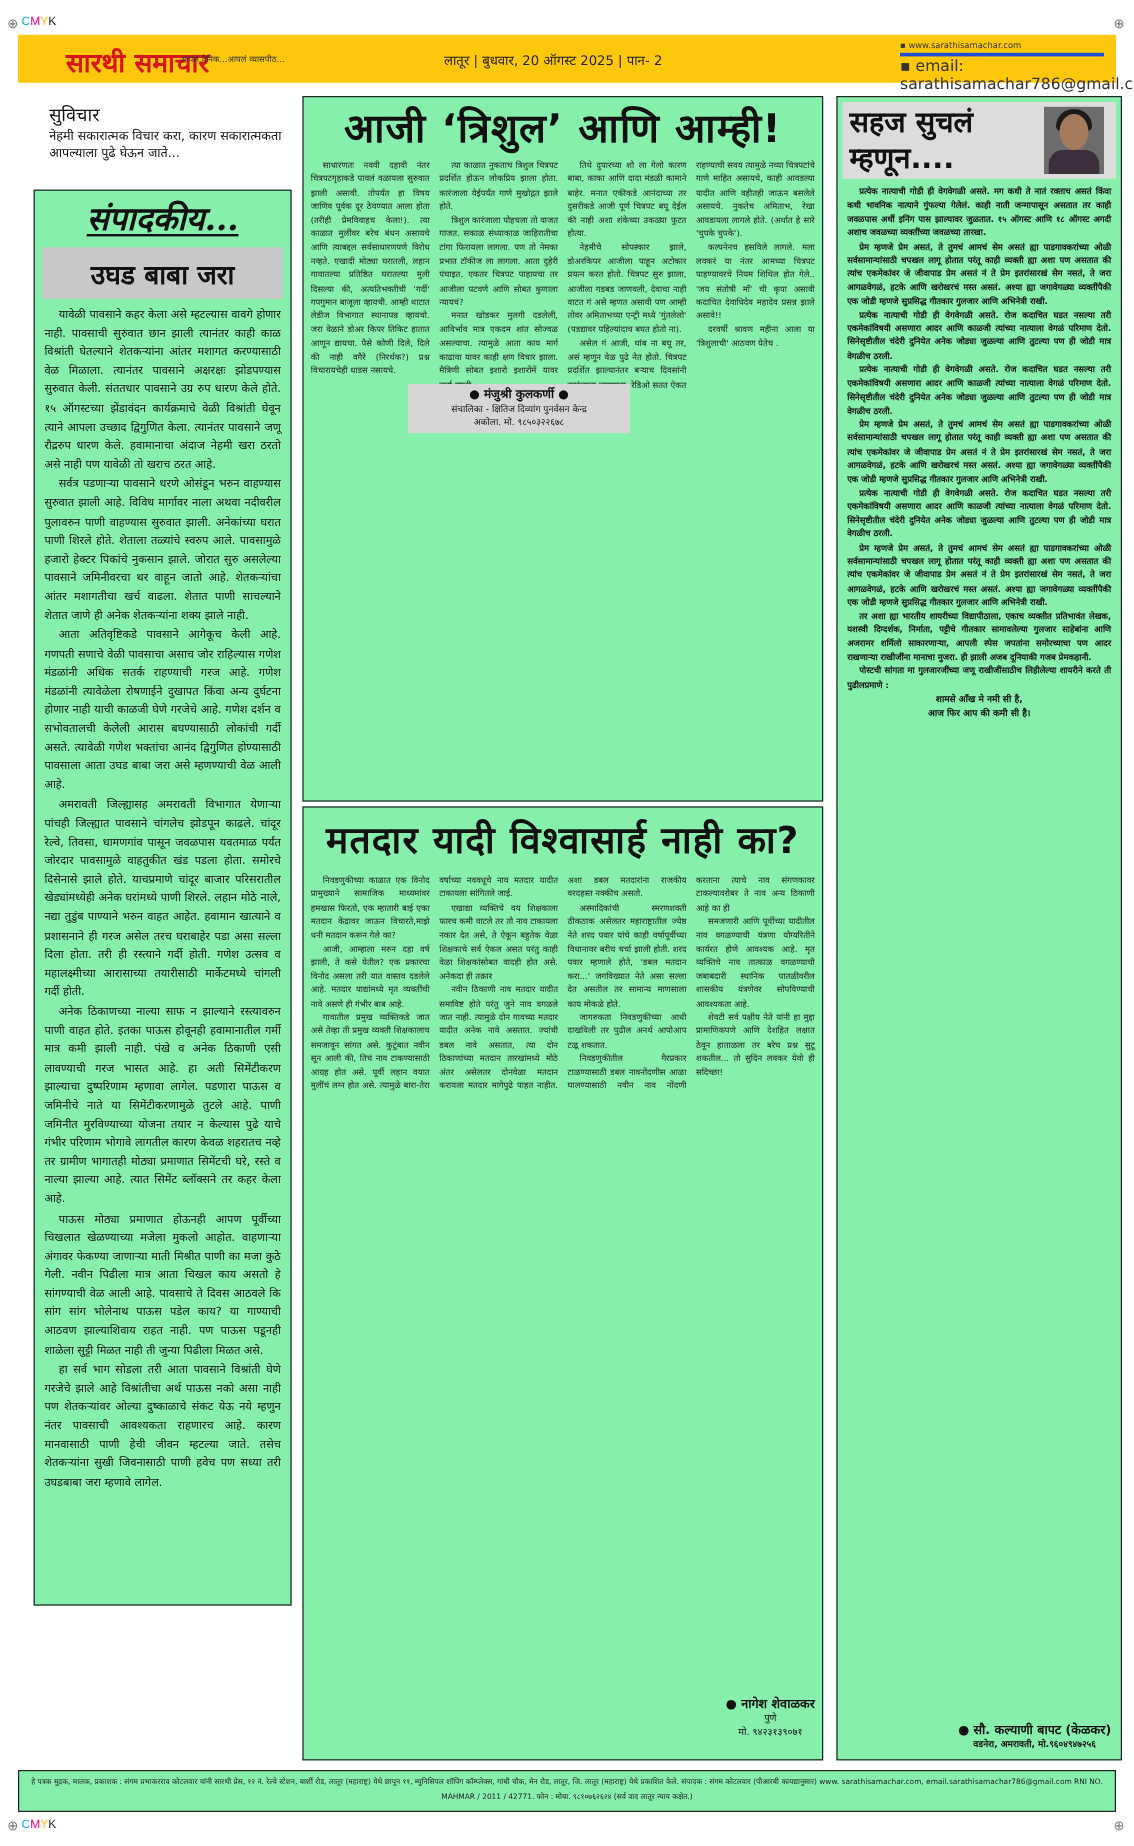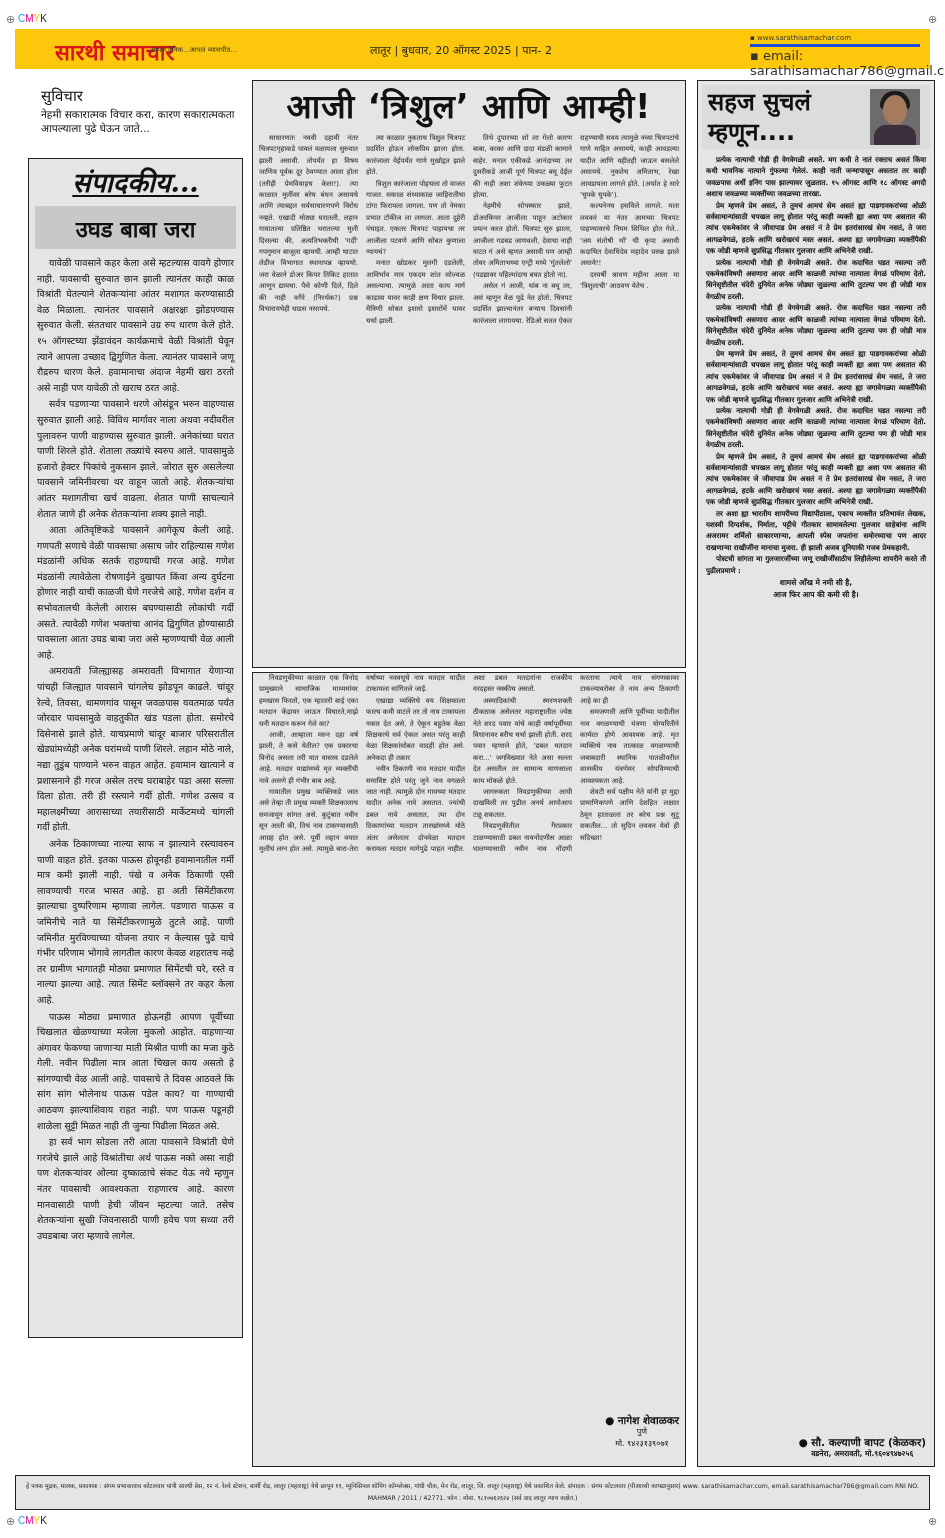--- a/index.html
+++ b/index.html
@@ -6,21 +6,21 @@
   body { width: 945px; height: 1538px; background: #fff; font-family: "DejaVu Sans", sans-serif; color: #111; position: relative; overflow: hidden; }
   .reg { position: absolute; font-size: 11px; color: #777; }
   .cmyk { position: absolute; font-size: 10px; font-family: "Liberation Sans", sans-serif; }
   .cmyk .c { color: #00aeef; } .cmyk .m { color: #ec008c; } .cmyk .y { color: #f2c500; } .cmyk .k { color: #222; }
   .mh { position: absolute; left: 15px; top: 29px; width: 491px; height: 40px; background: #fdc80c; }
   .mh .logo { position:absolute; left:6px; top:7px; font-size:22px; font-weight:bold; color:#d9151b; font-family:"DejaVu Sans", sans-serif; letter-spacing:0px;margin-left:34px; }
   .mh .tag { position:absolute; left:107px; top:16px; font-size:7px; color:#333; }
   .mh .date { position:absolute; left:205px; top:13px; font-size:11px; color:#222; }
   .mh .web { position:absolute; left:414px; top:5px; font-size:5.5px; color:#333; width:76px; border-bottom:3px solid #1d4ed8; padding-bottom:2px;}
   .mh .mail { position:absolute; left:414px; top:19px; font-size:5.5px; color:#333; }
-  .box { position: absolute; border: 1.5px solid #222; background: #e5e5e5; overflow: hidden; }
+  .box { position: absolute; border: 1.5px solid #222; background: #86efac; overflow: hidden; }
   .col-text { font-size: 7px; line-height: 11.4px; text-align: justify; color: #222; }
   .suvichar { position:absolute; left:41px; top:85px; width:215px; text-align:left; }
   .suvichar h3 { font-size:15px; font-weight:normal; margin-bottom:2px; }
   .suvichar p { font-size:10.5px; line-height:14px; }
   .editorial { left: 28px; top: 158px; width: 215px; height: 1180px; }
   .ed-head { text-align:center; font-size:27px; font-style:italic; font-weight:bold; font-family:"DejaVu Serif", serif; padding-top:4px; text-decoration: underline; text-underline-offset: 3px; }
   .ed-sub { margin: 6px 6px 4px; background:#c8c8c8; height:43px; display:flex; align-items:center; justify-content:center; font-size:22px; font-weight:bold; color:#111; }
   .ed-body { padding: 2px 8px; font-size: 9.3px; line-height: 15.6px; text-align: justify; color:#111; }
   .ed-body p { text-indent: 12px; margin-bottom:1px; }
   .trishul { left: 252px; top: 80px; width: 434px; height: 588px; }
@@ -90,23 +90,29 @@
     <p>मनात खोडकर मुलगी दडलेली, आविर्भाव मात्र एकदम शांत सोज्वळ असल्याचा. त्यामुळे आता काय मार्ग काढावा यावर काही क्षण विचार झाला. मैत्रिणी सोबत इशारो इशारोंमें यावर चर्चा झाली.</p>
     <p>तिथे दुपारच्या शो ला गेलो कारण बाबा, काका आणि दादा मंडळी कामाने बाहेर. मनात एकीकडे आनंदाच्या तर दुसरीकडे आजी पूर्ण चित्रपट बघू देईल की नाही अशा शंकेच्या उकळ्या फुटत होत्या.</p>
     <p>नेहमीचे सोपस्कार झाले, डोअरकिपर आजीला पाहून अटोकार प्रयत्न करत होतो. चित्रपट सुरु झाला, आजीला गडबड जाणवली, देवाचा नाही वाटत गं असे म्हणत असावी पण आम्ही तोवर अमिताभच्या एन्ट्री मध्ये 'गुंतलेलो' (पडद्यावर पहिल्यांदाच बघत होतो ना).</p>
     <p>असेल गं आजी, थांब ना बघू तर, असं म्हणून वेळ पुढे नेत होतो. चित्रपट प्रदर्शित झाल्यानंतर बऱ्याच दिवसांनी कारंजाला लागायचा. रेडिओ सतत ऐकत राहण्याची सवय त्यामुळे नव्या चित्रपटांचे गाणे माहित असायचे, काही आवडल्या यादीत आणि वहीतही जाऊन बसलेले असायचे. नुकतेच अमिताभ, रेखा आवडायला लागले होते. (अर्थात हे सारे 'चुपके चुपके').</p>
     <p>कल्पनेनच हसविले लागले. मला लवकरं या नंतर आमच्या चित्रपट पाहण्यावरचे नियम शिथिल होत गेले.. 'जय संतोषी माँ' ची कृपा असावी कदाचित देवाधिदेव महादेव प्रसन्न झाले असावे!!</p>
     <p>दरवर्षी श्रावण महीना आला या 'त्रिशुलाची' आठवण येतेच .</p>
   </div>
 </div>
 
 <div class="jhulak" style="left:340px;top:320px;width:185px;">
+  <div class="jh-author">
+    <div class="name">● मंजुश्री कुलकर्णी ●</div>
+    <div>संचालिका - क्षितिज दिव्यांग पुनर्वसन केन्द्र</div>
+    <div>अकोला. मो. ९८५०३२२६७८</div>
+  </div>
 </div>
 
 <div class="box matdar">
+  <div class="headline">मतदार यादी विश्वासार्ह नाही का?</div>
   <div class="cols4 col-text" style="height:650px;">
     <p>निवडणुकीच्या काळात एक विनोद प्रामुख्याने सामाजिक माध्यमांवर हमखास फिरतो, एक म्हातारी बाई एका मतदान केंद्रावर जाऊन विचारते,माझे धनी मतदान करून गेले का?</p>
     <p>आजी, आम्हाला मरुन दहा वर्ष झाली, ते कसे येतील? एक प्रकारचा विनोद असला तरी यात वास्तव दडलेले आहे. मतदार याद्यांमध्ये मृत व्यक्तींची नावे असणे ही गंभीर बाब आहे.</p>
     <p>गावातील प्रमुख व्यक्तिकडे जात असे तेव्हा ती प्रमुख व्यक्ती शिक्षकालाच समजावून सांगत असे. कुटुंबात नवीन सून आली की, तिचं नाव टाकण्यासाठी आग्रह होत असे. पूर्वी लहान वयात मुलींचं लग्न होत असे. त्यामुळे बारा-तेरा वर्षाच्या नववधूचे नाव मतदार यादीत टाकायला सांगितले जाई.</p>
     <p>एखाद्या व्यक्तिचे वय शिक्षकाला फारच कमी वाटले तर तो नाव टाकायला नकार देत असे, ते ऐकून बहुतेक वेळा शिक्षकाचे सर्व ऐकल असत परंतु काही वेळा शिक्षकांसोबत वादही होत असे. अनेकदा ही तक्रार</p>
     <p>नवीन ठिकाणी नाव मतदार यादीत समाविष्ट होते परंतु जुने नाव वगळले जात नाही. त्यामुळे दोन गावच्या मतदार यादीत अनेक नावे असतात. ज्यांची डबल नावे असतात, त्या दोन ठिकाणांच्या मतदान तारखांमध्ये मोठे अंतर असेलतर दोनवेळा मतदान करायला मतदार मागेपुढे पाहत नाहीत. अशा डबल मतदारांना राजकीय वरदहस्त नक्कीच असतो.</p>
     <p>अस्मादिकांची स्मरणशक्ती ठीकठाक असेलतर महाराष्ट्रातील ज्येष्ठ नेते शरद पवार यांचे काही वर्षापूर्वीच्या विधानावर बरीच चर्चा झाली होती. शरद पवार म्हणाले होते, 'डबल मतदान करा...' जगविख्यात नेते असा सल्ला देत असतील तर सामान्य माणसाला काय मोकळे होते.</p>
     <p>जागरुकता निवडणुकीच्या आधी दाखविली तर पुढील अनर्थ आपोआप टळू शकतात.</p>
     <p>निवडणुकीतील गैरप्रकार टाळण्यासाठी डबल नावनोंदणीस आळा घालण्यासाठी नवीन नाव नोंदणी करताना त्याचे नाव संगणकावर टाकल्यावरोबर ते नाव अन्य ठिकाणी आहे का ही</p>
     <p>समजणारी आणि पूर्वीच्या यादीतील नाव वगळण्याची यंत्रणा योग्यरितीने कार्यरत होणे आवश्यक आहे. मृत व्यक्तिचे नाव तात्काळ वगळण्याची जबाबदारी स्थानिक पातळीवरील शासकीय यंत्रणेवर सोपविण्याची आवश्यकता आहे.</p>

